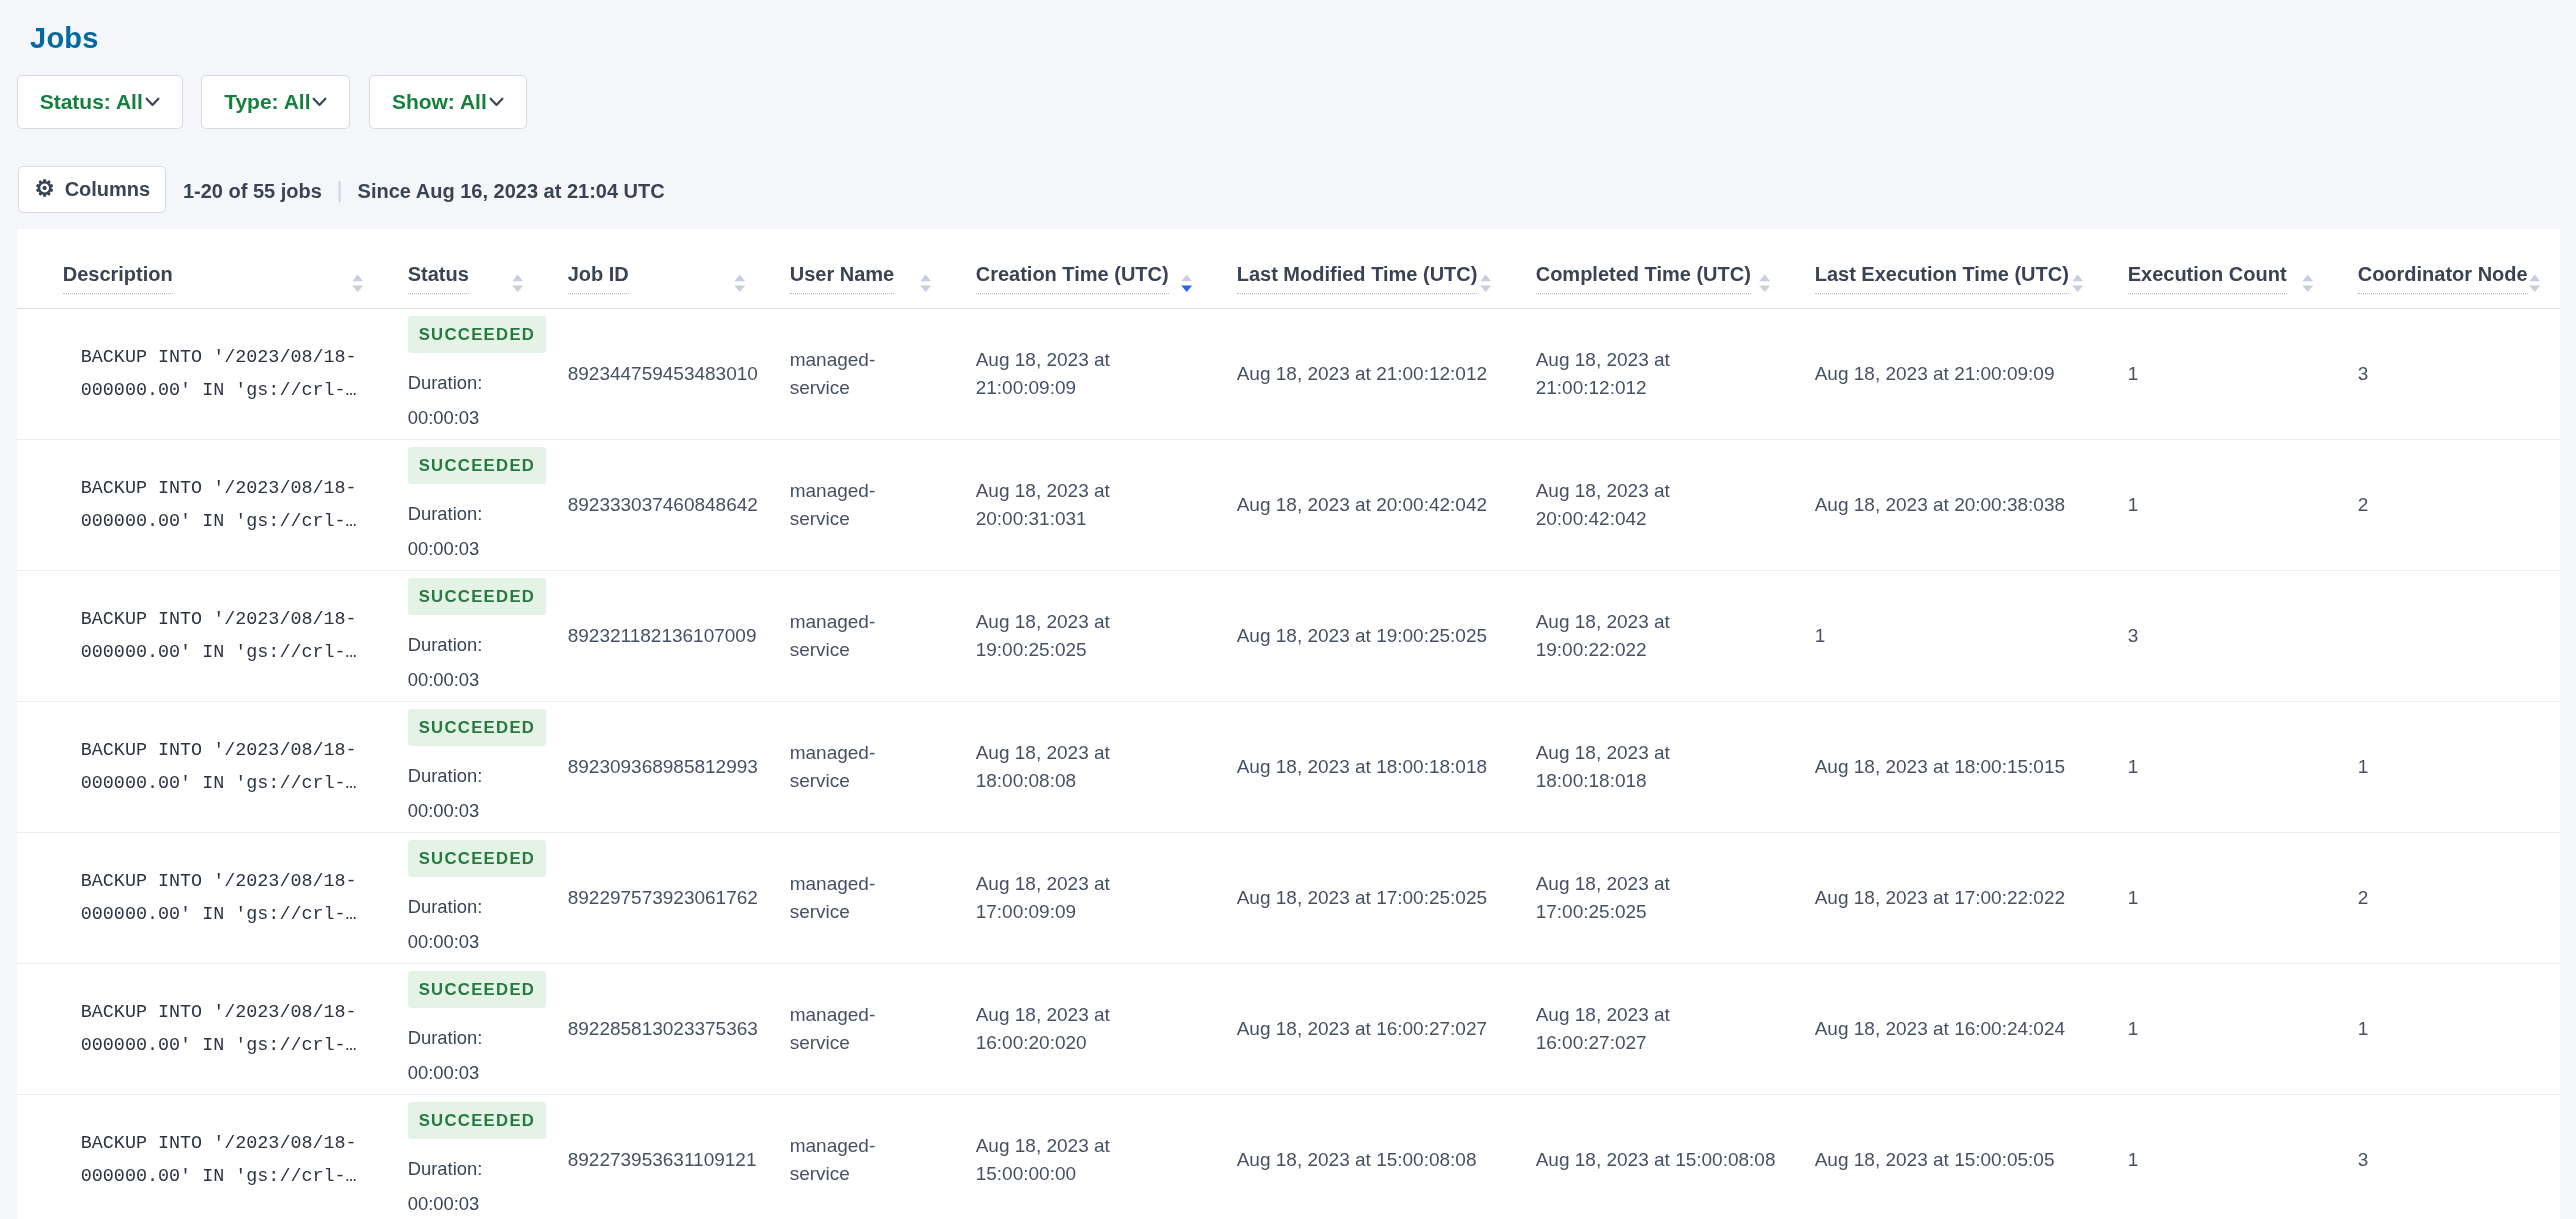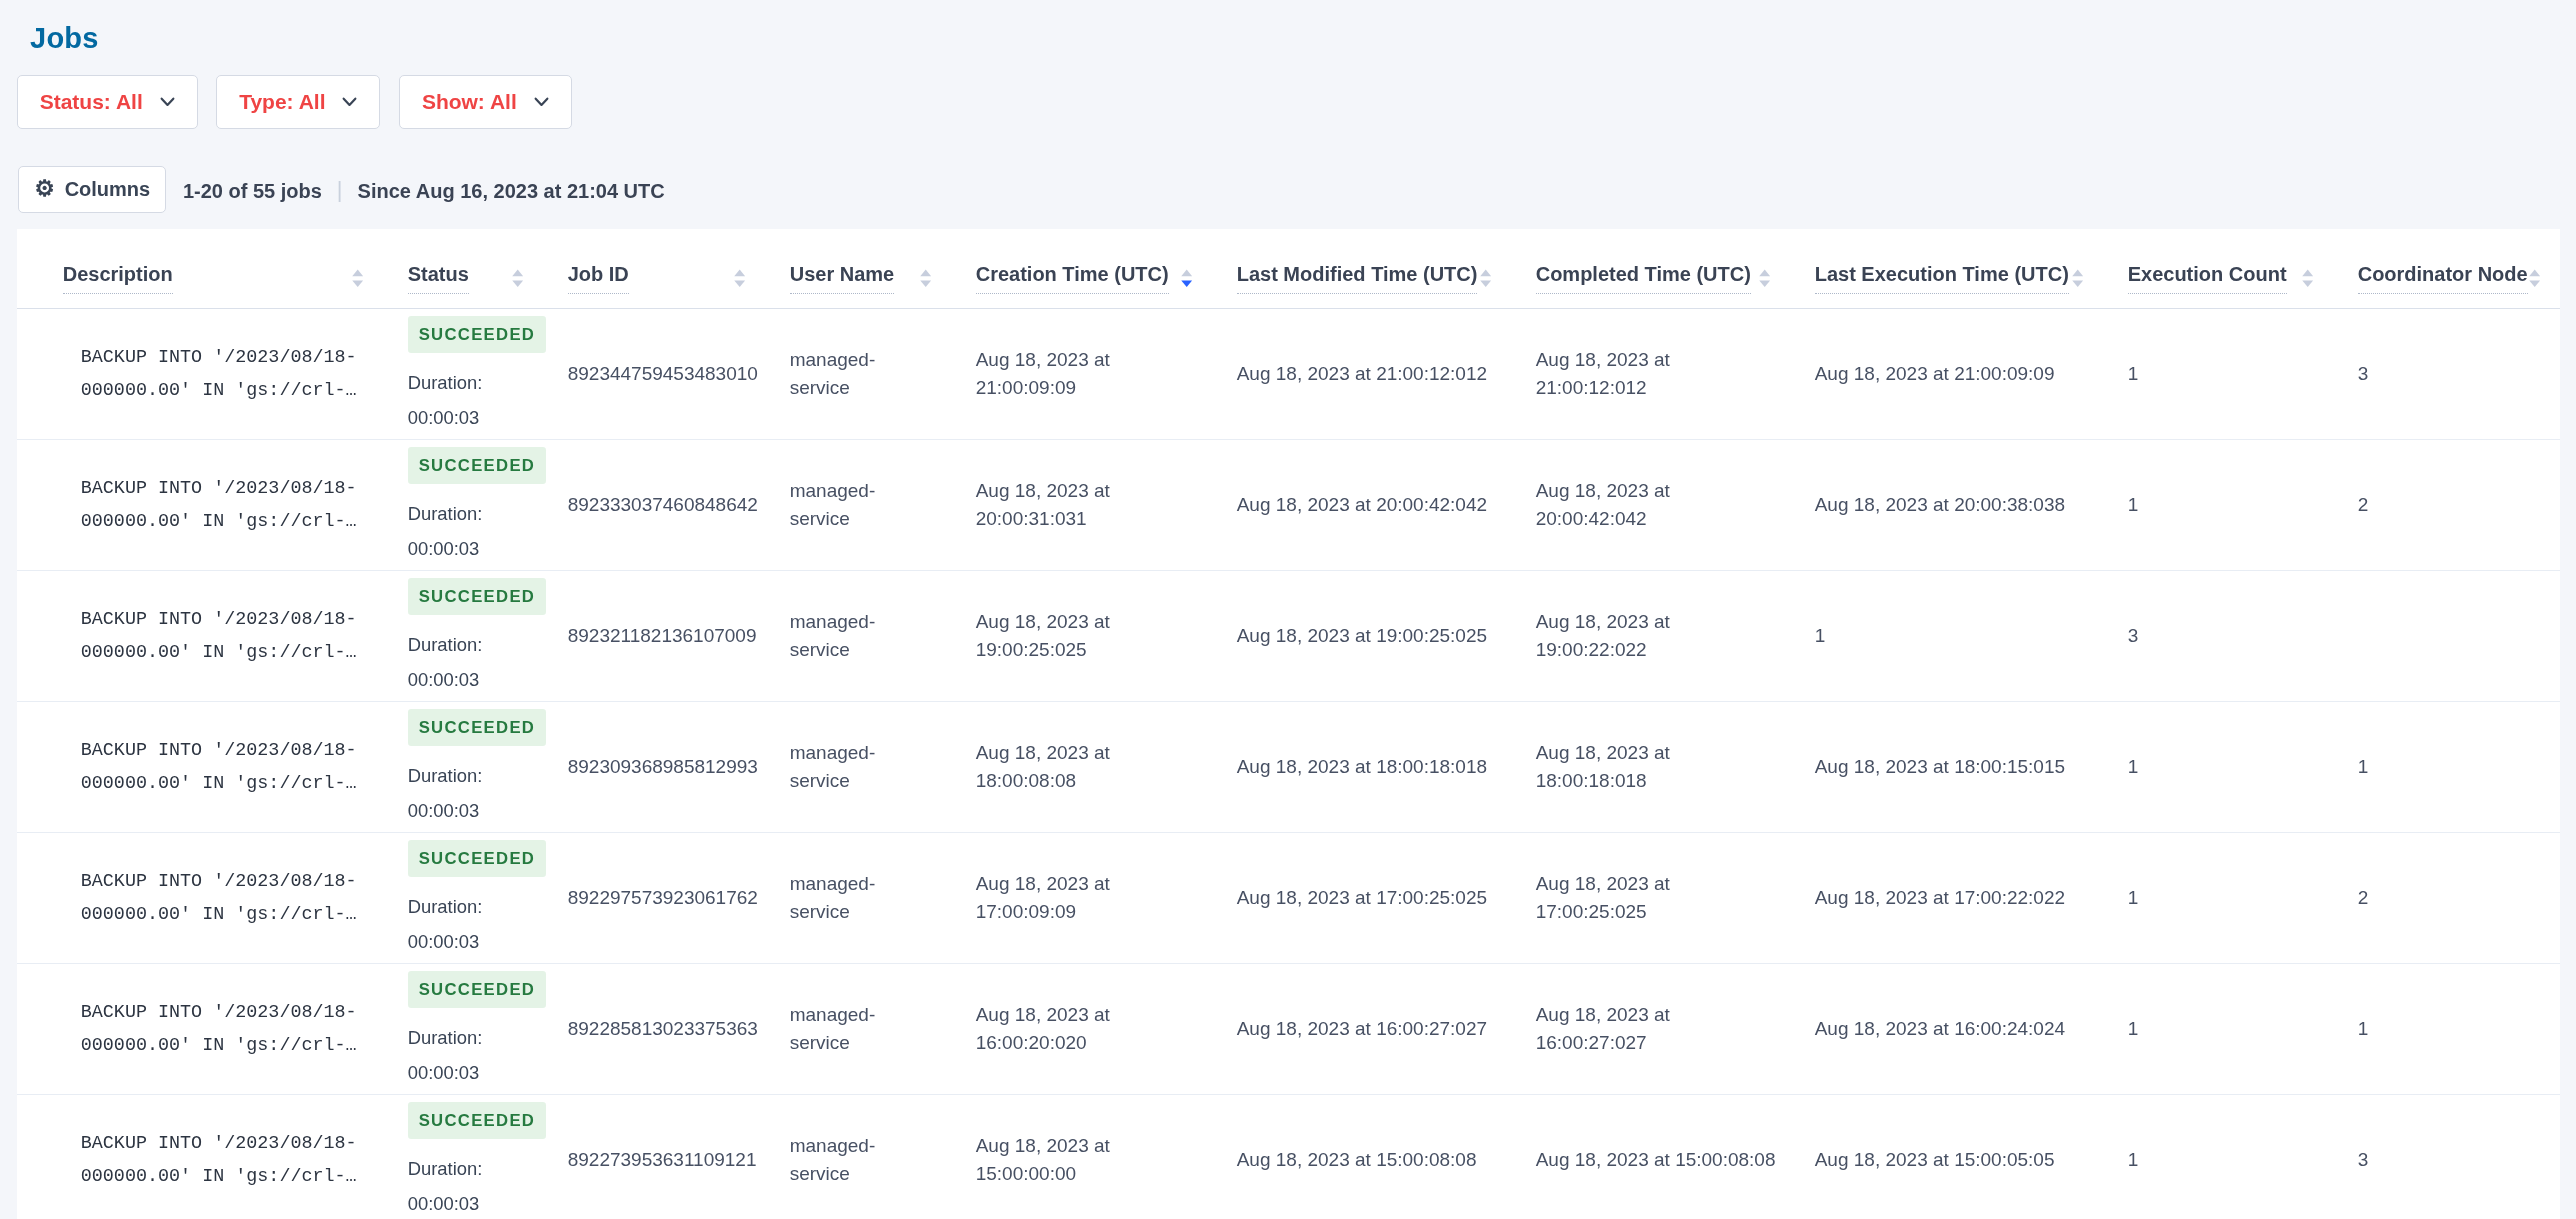--- a/index.html
+++ b/index.html
@@ -15,27 +15,27 @@
     margin-left:13.4px;
     font-size:29px;
     font-weight:bold;
     color:#0369a1;
     letter-spacing:0.2px;
   }
 
   
   .filters { display:flex; gap:18.4px; margin-top:20px; }
   .filter-btn {
-    display:flex; align-items:center; gap:17px;
+    display:flex; align-items:center; gap:2px;
     background:#fff;
     border:0.8px solid #d5dae4;
     border-radius:5px;
     height:54px;
     padding:0 22px;
-    font-size:21px; font-weight:bold; color:#ef4444;
+    font-size:21px; font-weight:bold; color:#15803d;
     cursor:pointer;
   }
   .chev { display:inline-flex; }
 
   
   .toolbar { display:flex; align-items:center; margin-top:37px; margin-left:1.7px; gap:16.7px; }
   .columns-btn {
     display:flex; align-items:center; gap:10px;
     background:#fff;
     border:0.8px solid #d5dae4;
@@ -59,21 +59,21 @@
     display:grid;
     grid-template-columns:345px 160px 222px 186px 261px 299px 279px 313px 230px 1fr;
     padding-left:46px;
     align-items:center;
   }
   .thead {
     padding-top:20px;
     height:80px;
     border-bottom:0.8px solid #dae0ea;
   }
-  .th { display:flex; align-items:center; }
+  .th { display:flex; align-items:flex-end; }
   .th-label {
     font-size:20px; font-weight:bold; color:#3a4354;
     border-bottom:1.7px dotted #aeb8c9;
     padding-bottom:7.5px;
     white-space:nowrap;
   }
   .sort-icon { margin-left:auto; margin-right:43px; display:inline-flex; cursor:pointer; }
   .sort-icon svg path { fill:#c7cedd; }
   .sort-icon.sort-desc .arr-down { fill:#2962ff; }
 

